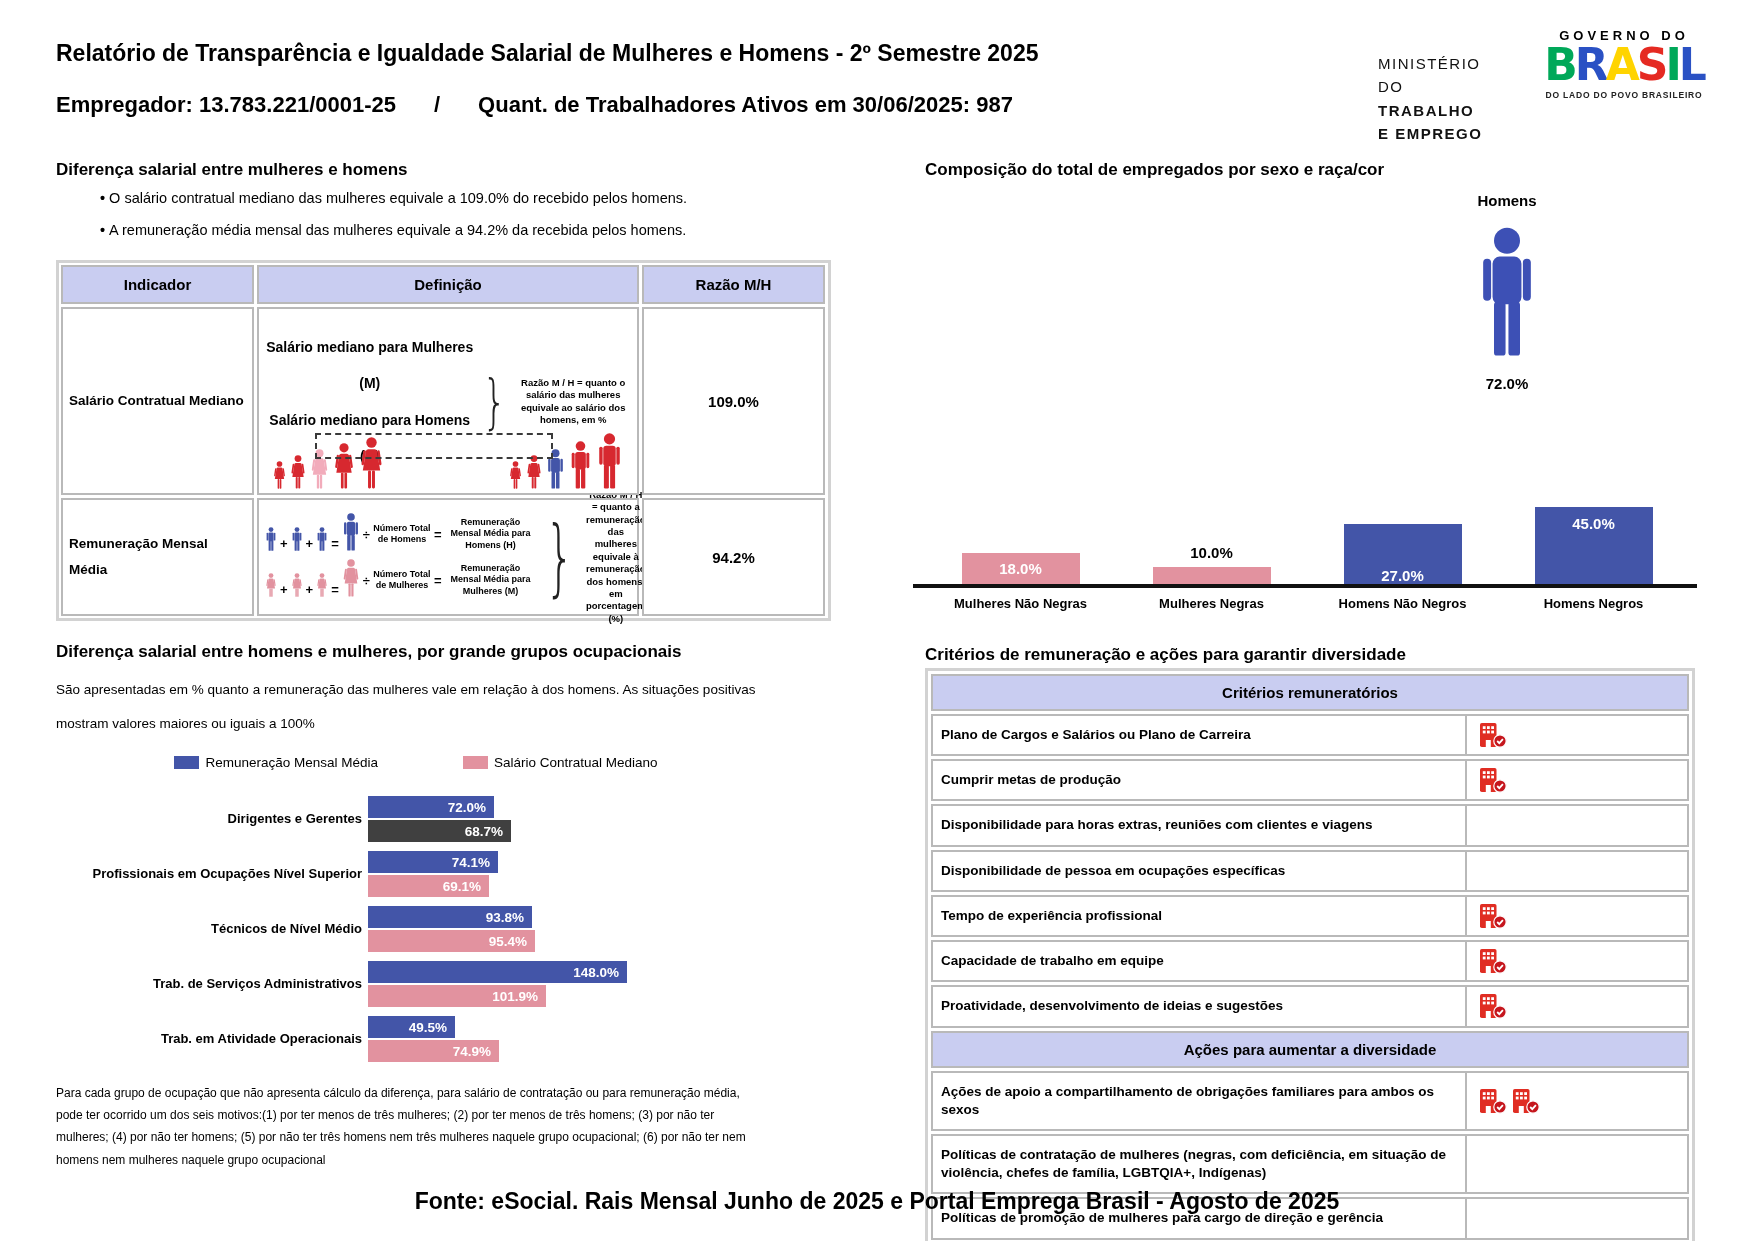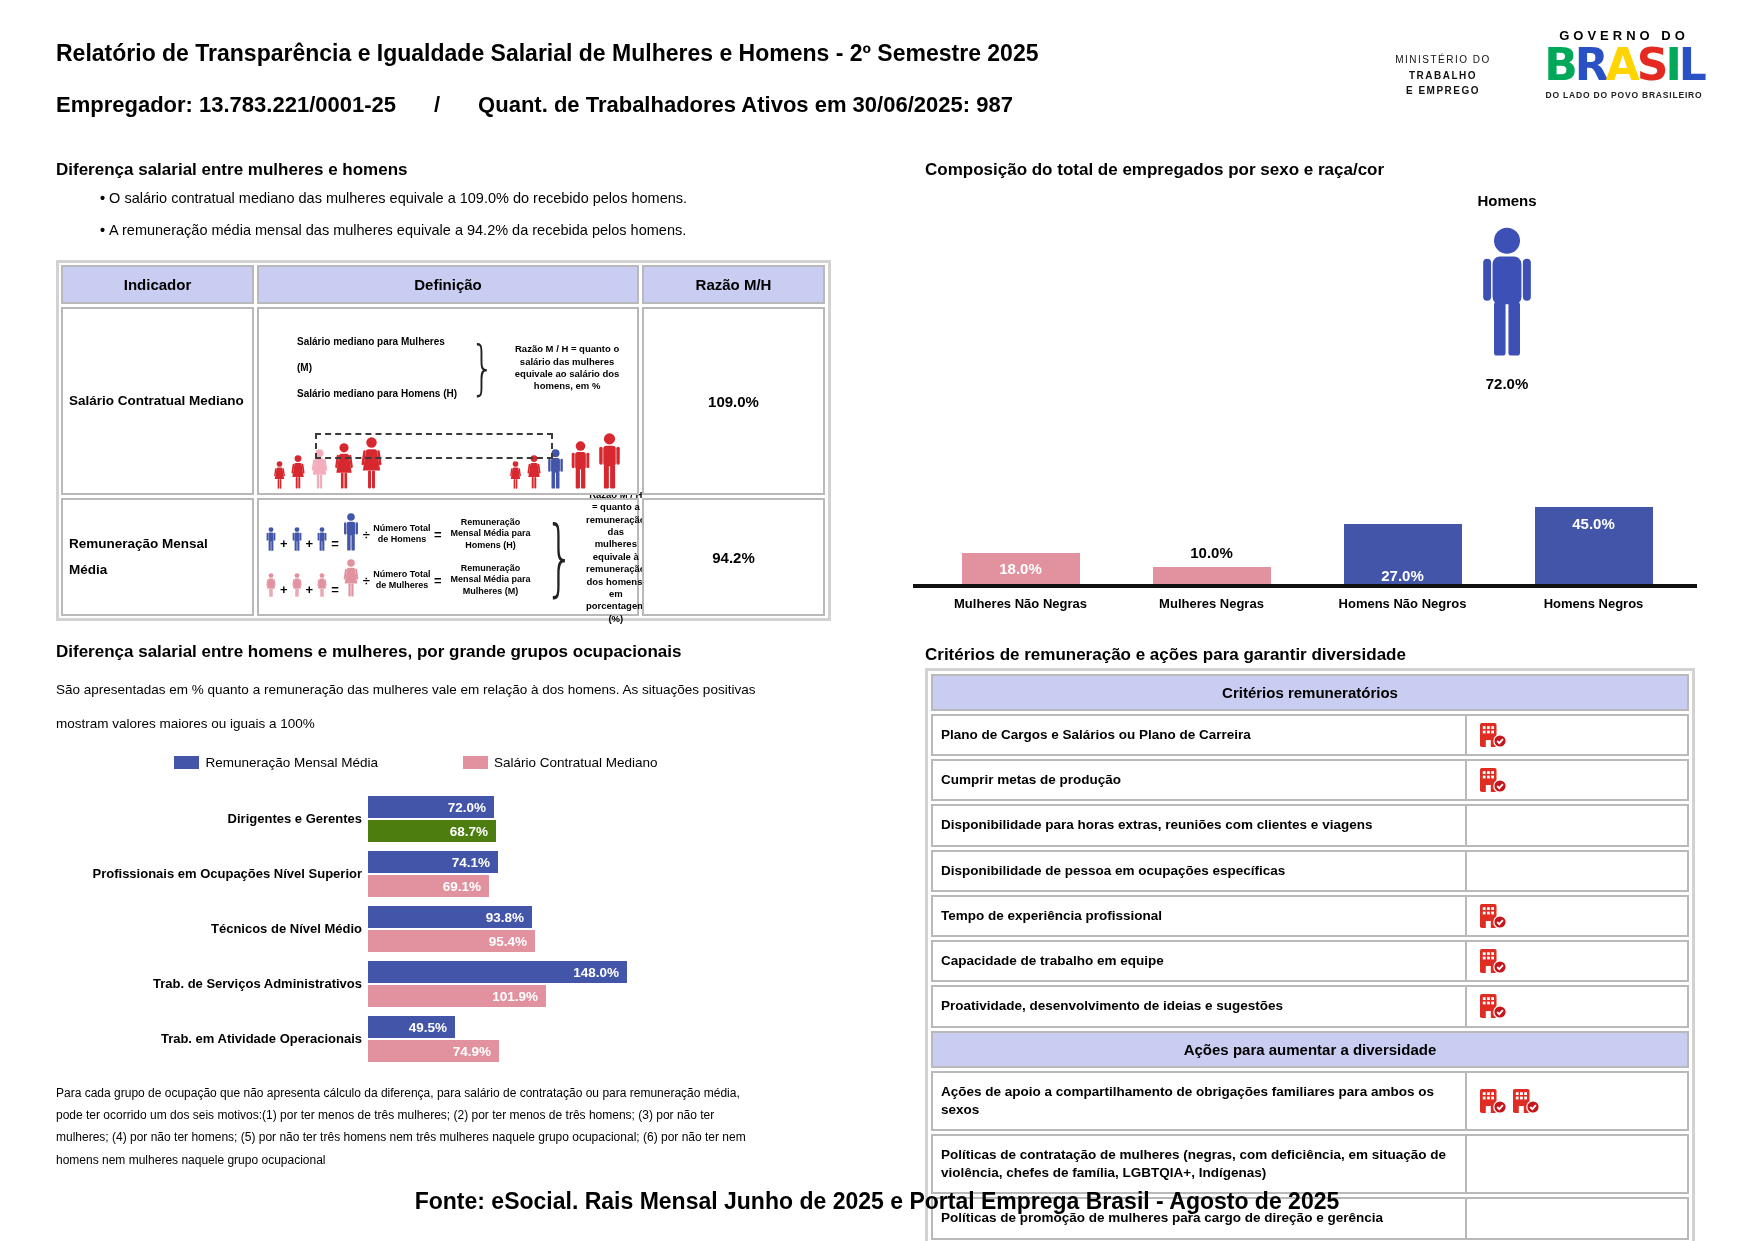--- a/index.html
+++ b/index.html
@@ -5,22 +5,22 @@
   * { margin:0; padding:0; box-sizing:border-box; }
   html,body { background:#ffffff; }
   body { font-family:"Liberation Sans", sans-serif; color:#000; }
   .page { position:relative; width:1754px; height:1241px; background:#fff; overflow:hidden; }
 
   
   .hd-title { position:absolute; left:56px; top:40px; font-size:23px; font-weight:bold; }
   .hd-sub { position:absolute; left:56px; top:92px; font-size:22px; font-weight:bold; }
   .hd-sub .sep { display:inline-block; margin:0 38px; }
 
-  .ministry { position:absolute; left:1378px; top:52px; width:130px; text-align:center;
-              font-size:10px; letter-spacing:1.5px; line-height:1.55; color:#111; }
+  .ministry { position:absolute; left:1378px; top:52px; width:130px; text-align:left;
+              font-size:15px; letter-spacing:1.5px; line-height:1.55; color:#111; }
   .ministry .m1 { font-weight:normal; }
   .ministry .m2, .ministry .m3 { font-weight:bold; }
 
   .govlogo { position:absolute; left:1538px; top:28px; width:172px; text-align:center; }
   .govlogo .g-top { font-size:13px; font-weight:bold; letter-spacing:4px; }
   .govlogo .g-brasil { font-size:44px; font-weight:bold; letter-spacing:-3px; line-height:1.0;
                        font-family:"DejaVu Sans", sans-serif; }
   .govlogo .g-tag { font-size:8.5px; letter-spacing:0.8px; margin-top:3px; font-weight:bold; color:#222; }
 
   
@@ -36,21 +36,21 @@
             border:3px solid #d2d2d2; background:#fff; padding:2px;
             display:grid; grid-template-columns:193px 382px 183px; grid-auto-rows:min-content; gap:3px; }
   .mcell { border:2px solid #b9b9b9; background:#fff; }
   .mhead { background:#c9cdf1; font-size:15px; font-weight:bold; text-align:center; padding:9px 2px; }
   .mind  { font-size:13.5px; font-weight:bold; display:flex; align-items:center; padding:6px 4px 6px 6px; line-height:1.9; }
   .mratio{ font-size:15px; font-weight:bold; display:flex; align-items:center; justify-content:center; }
   .mdef  { padding:6px; }
 
   .def1 { height:188px; position:relative; }
   .def1-top { display:flex; align-items:center; justify-content:center; margin-top:14px; }
-  .def1-lines { font-size:10px; font-weight:bold; line-height:2.6; text-align:left;margin-left:32px; }
+  .def1-lines { font-size:14px; font-weight:bold; line-height:2.6; text-align:center; }
   .brace { font-size:58px; font-weight:200; transform:scaleX(.65); color:#222;
            font-family:"DejaVu Sans", sans-serif; margin:0 2px; }
   .def1-note { width:128px; font-size:9.5px; font-weight:bold; text-align:center; line-height:1.3; }
   .figrow { position:absolute; left:50%; transform:translateX(-50%); bottom:4px; width:350px; height:62px; }
   .figs { position:absolute; bottom:0; display:flex; align-items:flex-end; gap:4px; }
   .figs.left { left:0; } .figs.right { right:0; }
   .dashbox { position:absolute; left:42px; top:6px; width:238px; height:26px; border:2px dashed #3a3a3a; }
 
   .def2 { height:118px; display:flex; align-items:center; }
   .def2-lines { flex:0 0 auto; }
@@ -392,21 +392,21 @@
         <span class="lg-txt">Salário Contratual Mediano</span>
       </div>
     </div>
   <div class="occ-chart" id="occ-chart">
       <div class="occ-row">
         <div class="occ-lab">Dirigentes e Gerentes</div>
         <div class="occ-bars">
           <div class="occ-bar" style="width: 126px; background: rgb(67, 85, 168);">
             <span class="occ-val">72.0%</span>
           </div>
-          <div class="occ-bar" style="width: 128px; background: #4d7c0f;">
+          <div class="occ-bar" style="width: 143px; background: #404040;">
             <span class="occ-val">68.7%</span>
           </div>
         </div>
       </div>
       <div class="occ-row">
         <div class="occ-lab">Profissionais em Ocupações Nível Superior</div>
         <div class="occ-bars">
           <div class="occ-bar" style="width: 130px; background: rgb(67, 85, 168);">
             <span class="occ-val">74.1%</span>
           </div>

